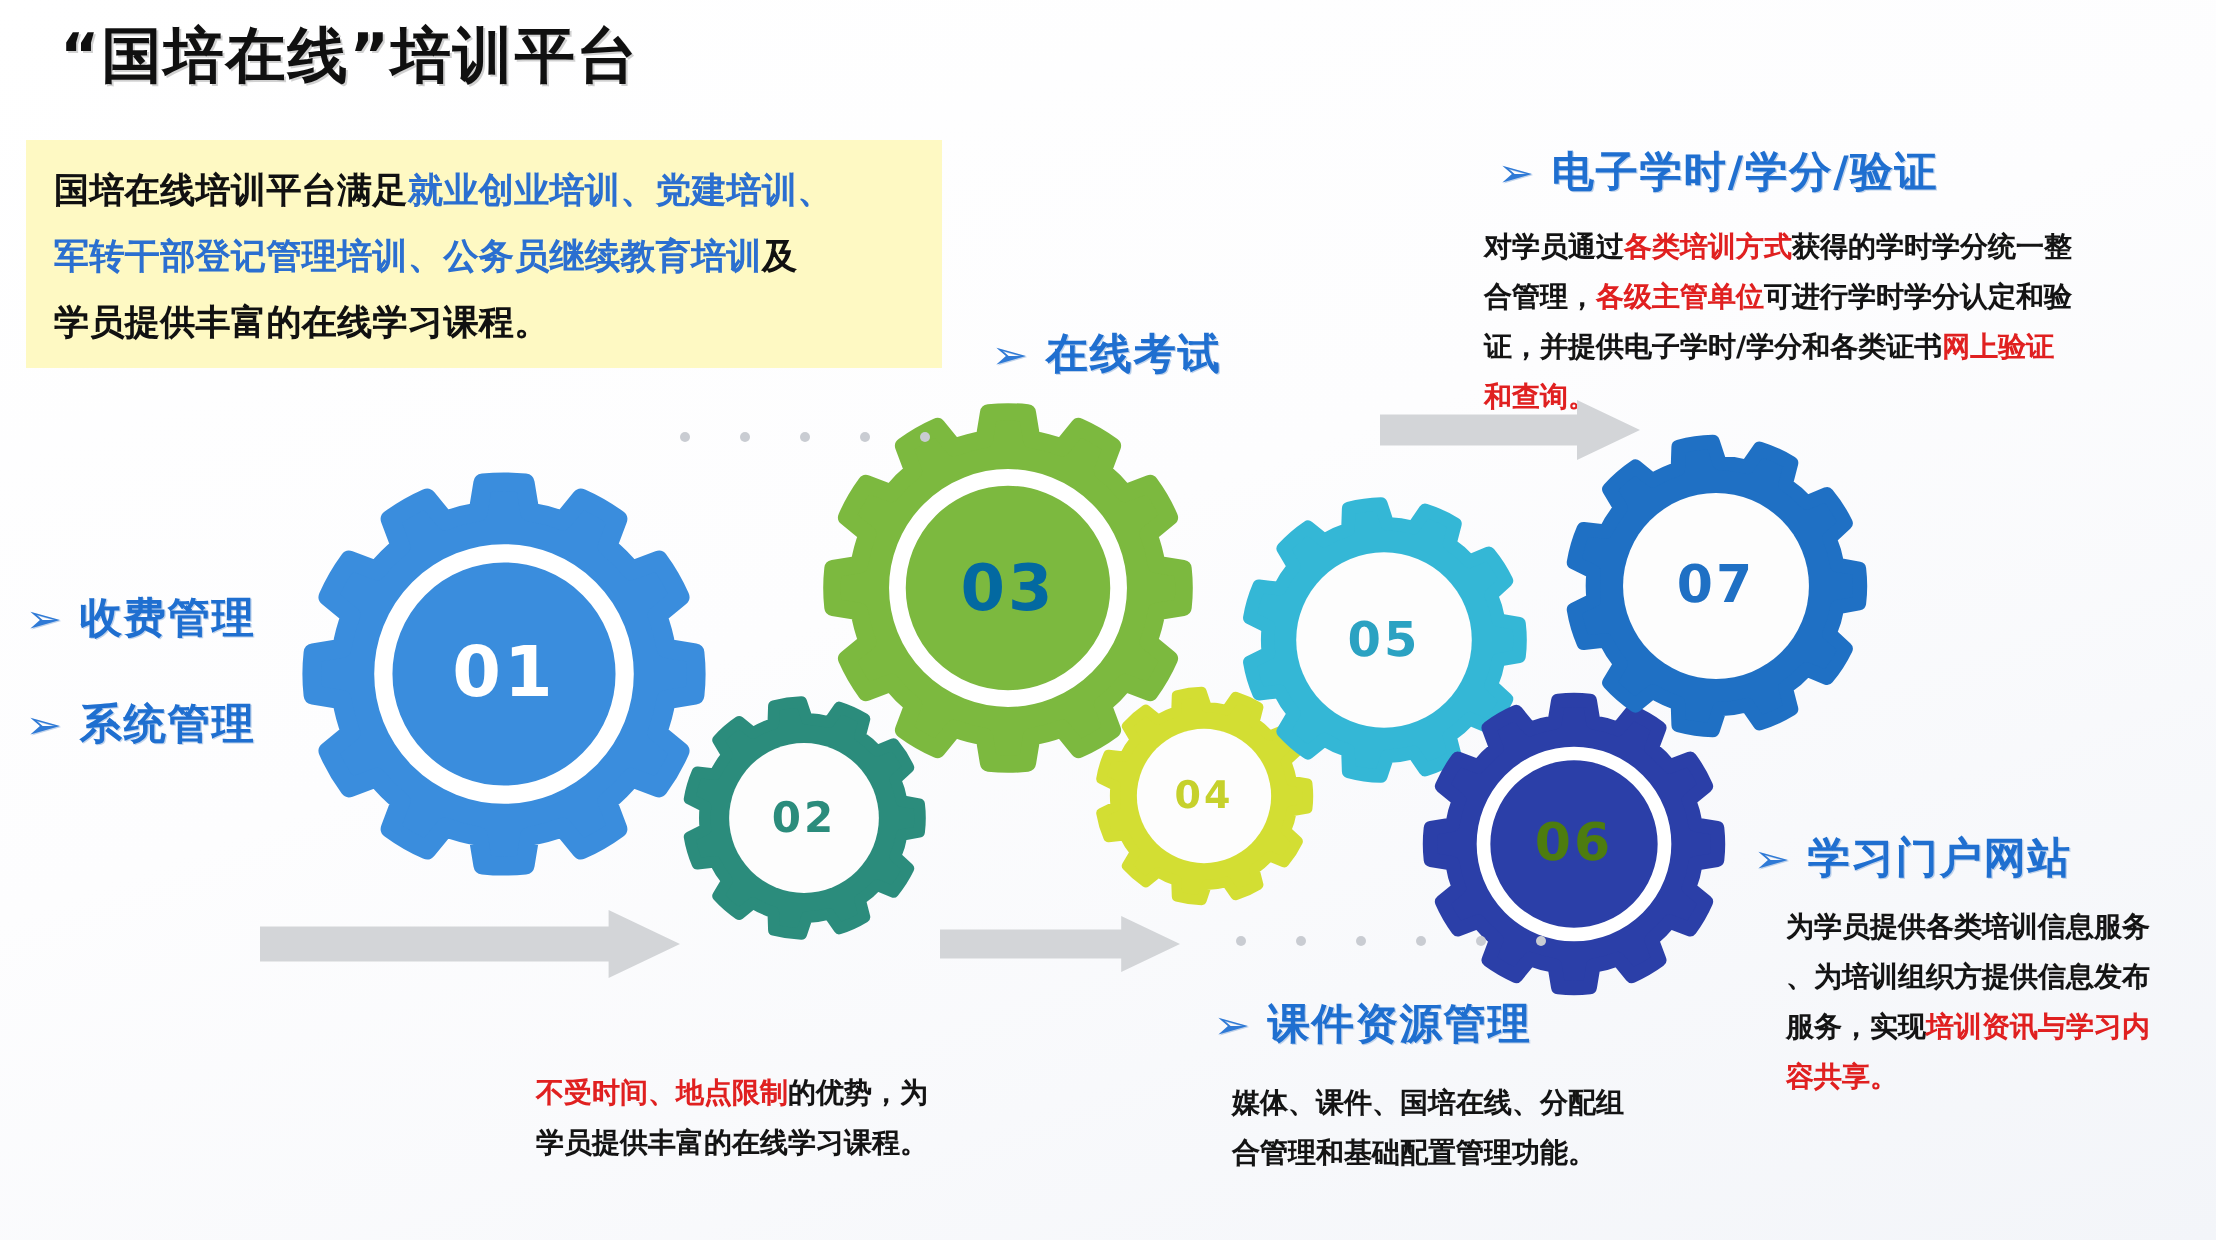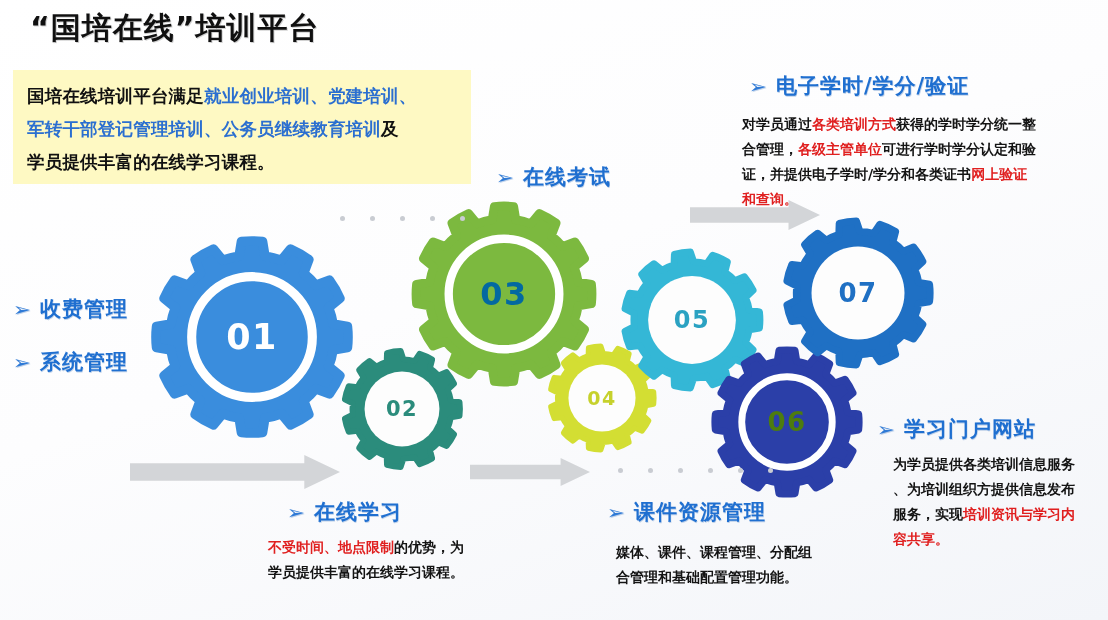--- a/index.html
+++ b/index.html
@@ -126,23 +126,20 @@
   </div>
 
   <div class="hd" style="left:14px; top:348px;">
     <span class="bullet">➢</span><span>系统管理</span>
   </div>
 
   <div class="hd" style="left:497px; top:163px;">
     <span class="bullet">➢</span><span>在线考试</span>
   </div>
 
-  <div class="hd" style="left:288px; top:498px;">
-    <span class="bullet">➢</span><span>在线学习</span>
-  </div>
 
   <div class="hd" style="left:608px; top:498px;">
     <span class="bullet">➢</span><span>课件资源管理</span>
   </div>
 
   <div class="hd" style="left:750px; top:72px;">
     <span class="bullet">➢</span><span>电子学时/学分/验证</span>
   </div>
 
   <div class="hd" style="left:878px; top:415px;">
@@ -155,21 +152,21 @@
       <span class="l"><span class="">证，并提供电子学时/学分和各类证书</span><span class="hl-red">网上验证</span></span>
       <span class="l"><span class="hl-red">和查询。</span></span>
     </div>
 
   <div class="para" style="left:268px; top:535px; width:300px;">
       <span class="l"><span class="hl-red">不受时间、地点限制</span><span class="">的优势，为</span></span>
       <span class="l"><span class="">学员提供丰富的在线学习课程。</span></span>
     </div>
 
   <div class="para" style="left:616px; top:540px; width:300px;">
-      <span class="l"><span class="">媒体、课件、课程管理、分配组</span></span>
+      <span class="l"><span class="">媒体、课件、国培在线、分配组</span></span>
       <span class="l"><span class="">合管理和基础配置管理功能。</span></span>
     </div>
 
   <div class="para" style="left:893px; top:452px; width:220px;">
       <span class="l"><span class="">为学员提供各类培训信息服务</span></span>
       <span class="l"><span class="">、为培训组织方提供信息发布</span></span>
       <span class="l"><span class="">服务，实现</span><span class="hl-red">培训资讯与学习内</span></span>
       <span class="l"><span class="hl-red">容共享。</span></span>
     </div>
 

